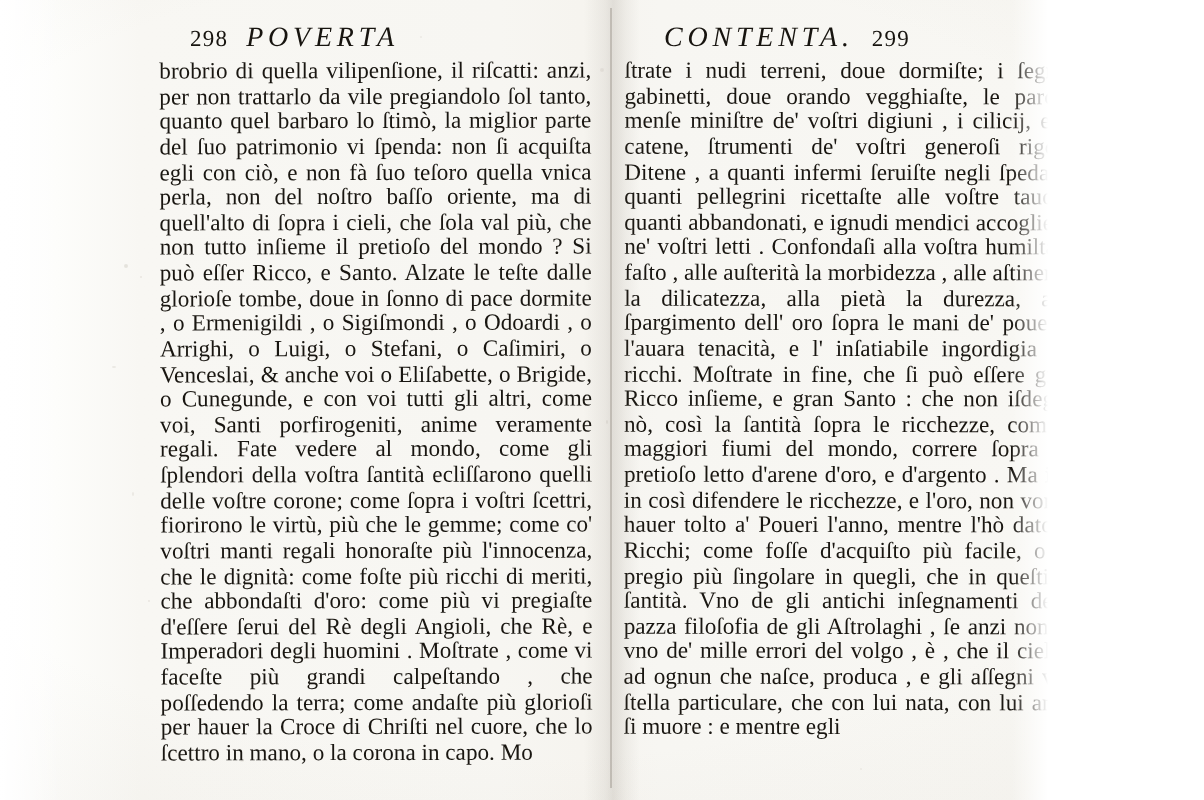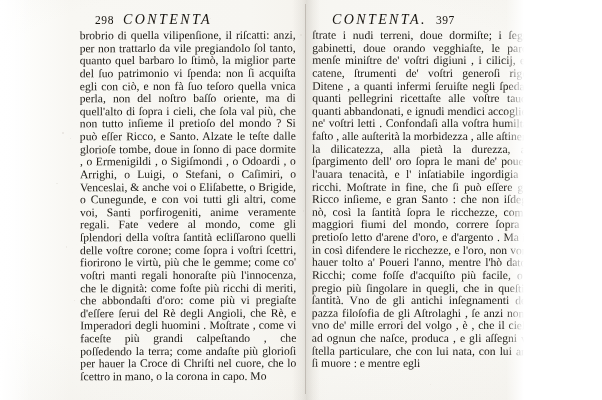--- a/index.html
+++ b/index.html
@@ -168,35 +168,35 @@
     <span class="sp" style="left:120px; top:380px; width:2px; height:1px; opacity:.20;"></span>
     <span class="sp" style="left:430px; top:384px; width:1px; height:1px; opacity:.20;"></span>
     <span class="sp" style="left:210px; top:18px;  width:1px; height:1px; opacity:.22;"></span>
   </div>
 
   <div class="page-leaf leaf-left">
 
     <div class="running-head rh-left">
       <div class="rh-inner">
         <span class="folio">298</span>
-        <span class="rh-title">CONTENTA</span>
+        <span class="rh-title">POVERTA</span>
       </div>
     </div>
 
     <div class="body-block">
       <p>brobrio di quella vilipenſione, il riſcatti: anzi, per non trattarlo da vile pregiandolo ſol tanto, quanto quel barbaro lo ſtimò, la miglior parte del ſuo patrimonio vi ſpenda: non ſi acquiſta egli con ciò, e non fà ſuo teſoro quella vnica perla, non del noſtro baſſo oriente, ma di quell'alto di ſopra i cieli, che ſola val più, che non tutto inſieme il pretioſo del mondo ? Si può eſſer Ricco, e Santo. Alzate le teſte dalle glorioſe tombe, doue in ſonno di pace dormite , o Ermenigildi , o Sigiſmondi , o Odoardi , o Arrighi, o Luigi, o Stefani, o Caſimiri, o Venceslai, &amp; anche voi o Eliſabette, o Brigide, o Cunegunde, e con voi tutti gli altri, come voi, Santi porfirogeniti, anime veramente regali. Fate vedere al mondo, come gli ſplendori della voſtra ſantità ecliſſarono quelli delle voſtre corone; come ſopra i voſtri ſcettri, fiorirono le virtù, più che le gemme; come co' voſtri manti regali honoraſte più l'innocenza, che le dignità: come foſte più ricchi di meriti, che abbondaſti d'oro: come più vi pregiaſte d'eſſere ſerui del Rè degli Angioli, che Rè, e Imperadori degli huomini . Moſtrate , come vi faceſte più grandi calpeſtando , che poſſedendo la terra; come andaſte più glorioſi per hauer la Croce di Chriſti nel cuore, che lo ſcettro in mano, o la corona in capo. Mo</p>
     </div>
   </div>
 
   <div class="page-leaf leaf-right">
 
     <div class="running-head rh-right">
       <div class="rh-inner">
         <span class="rh-title">CONTENTA.</span>
-        <span class="folio">397</span>
+        <span class="folio">299</span>
       </div>
     </div>
 
     <div class="body-block">
       <p>ſtrate i nudi terreni, doue dormiſte; i ſegreti gabinetti, doue orando vegghiaſte, le parche menſe miniſtre de' voſtri digiuni , i cilicij, e le catene, ſtrumenti de' voſtri generoſi rigori. Ditene , a quanti infermi ſeruiſte negli ſpedali , quanti pellegrini ricettaſte alle voſtre tauole, quanti abbandonati, e ignudi mendici accoglieſte ne' voſtri letti . Confondaſi alla voſtra humiltà il faſto , alle auſterità la morbidezza , alle aſtinenze la dilicatezza, alla pietà la durezza, allo ſpargimento dell' oro ſopra le mani de' poueri , l'auara tenacità, e l' inſatiabile ingordigia de' ricchi. Moſtrate in fine, che ſi può eſſere gran Ricco inſieme, e gran Santo : che non iſdegna nò, così la ſantità ſopra le ricchezze, come i maggiori fiumi del mondo, correre ſopra vn pretioſo letto d'arene d'oro, e d'argento . Ma io , in così difendere le ricchezze, e l'oro, non vorrei hauer tolto a' Poueri l'anno, mentre l'hò dato a' Ricchi; come foſſe d'acquiſto più facile, o di pregio più ſingolare in quegli, che in queſti la ſantità. Vno de gli antichi inſegnamenti della pazza filoſofia de gli Aſtrolaghi , ſe anzi non fù vno de' mille errori del volgo , è , che il cielo , ad ognun che naſce, produca , e gli aſſegni vna ſtella particulare, che con lui nata, con lui anco ſi muore : e mentre egli</p>
     </div>
   </div>
 
   <div class="gutter-shadow"></div>
   <div class="gutter-line"></div>

